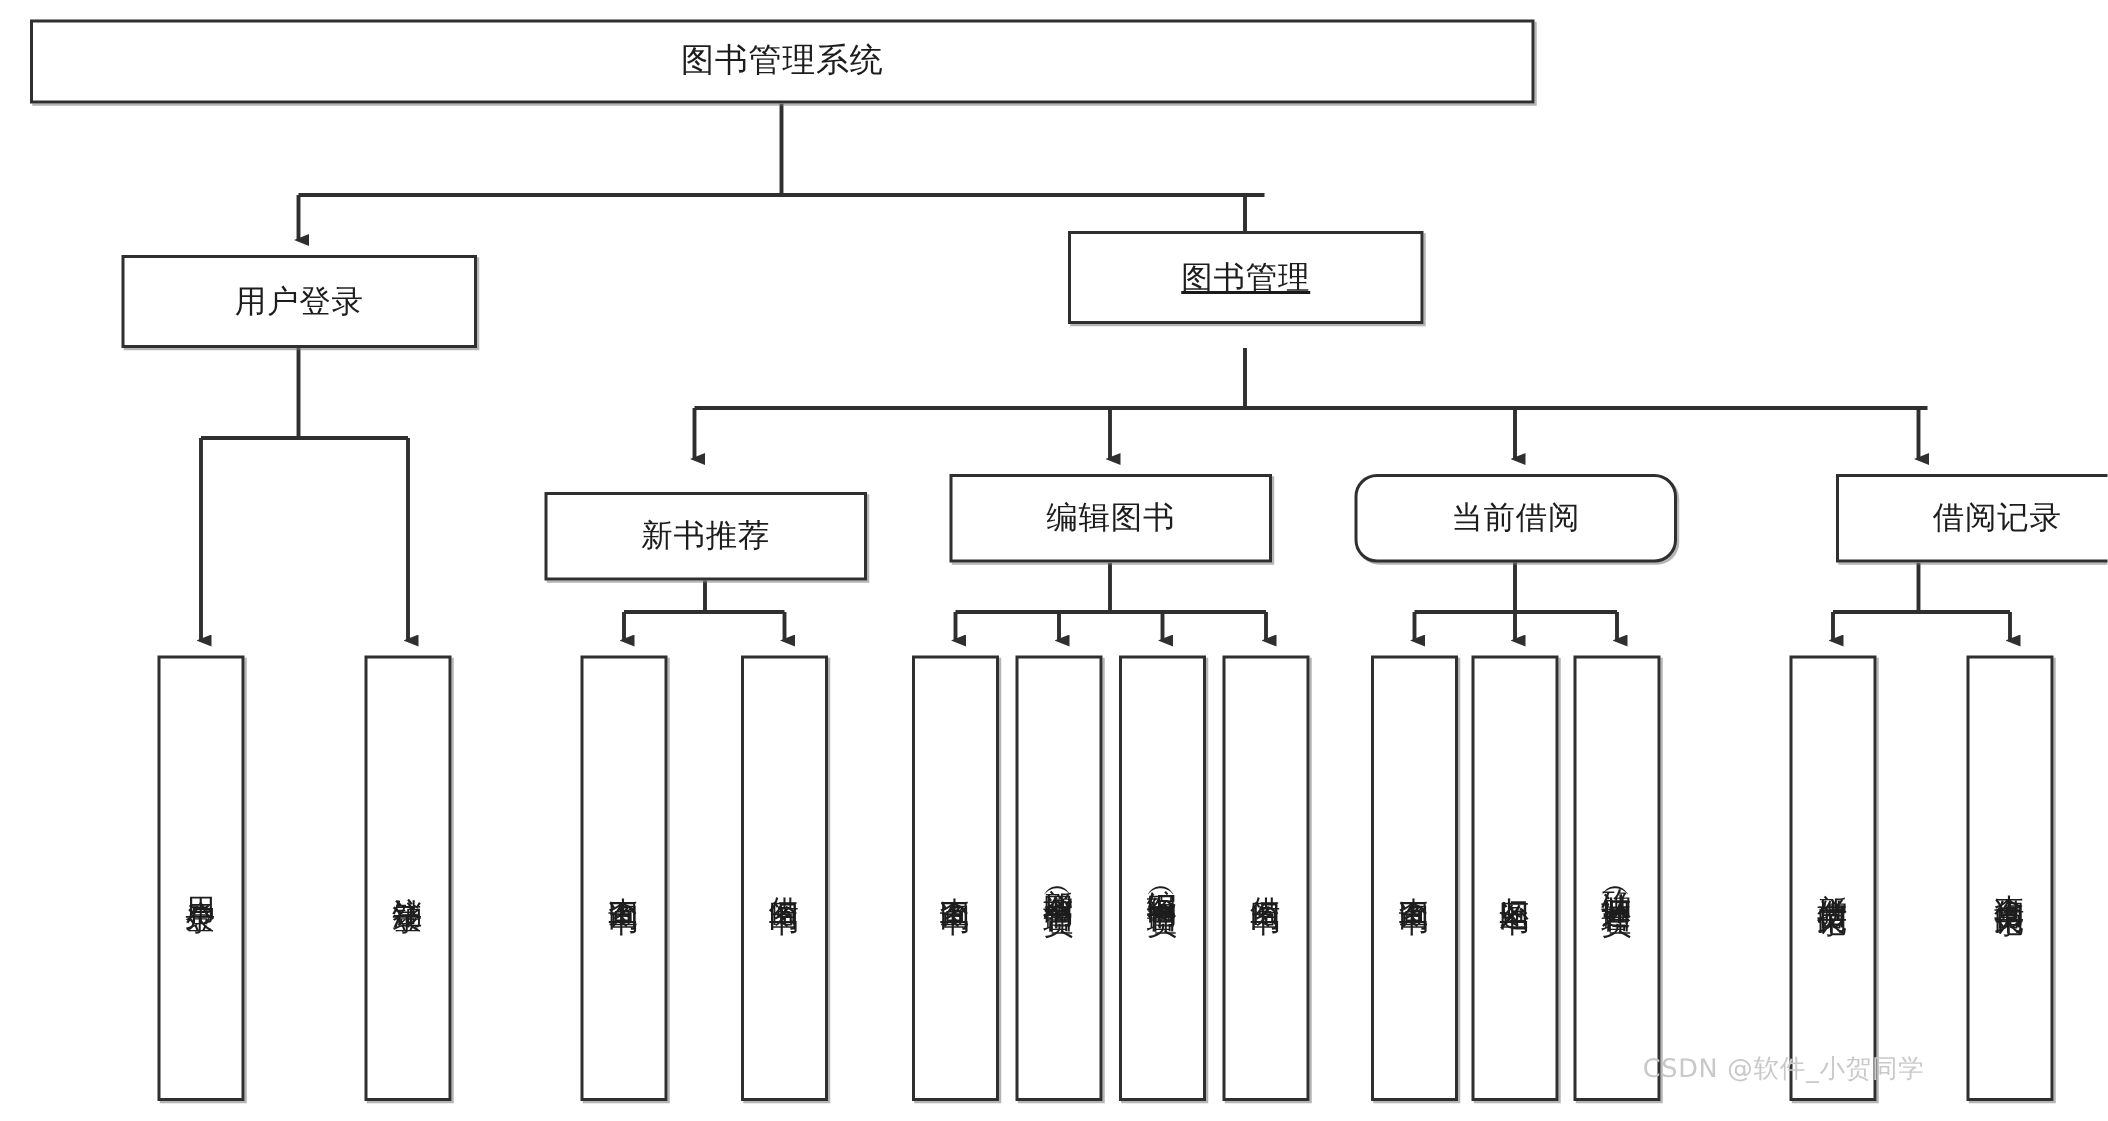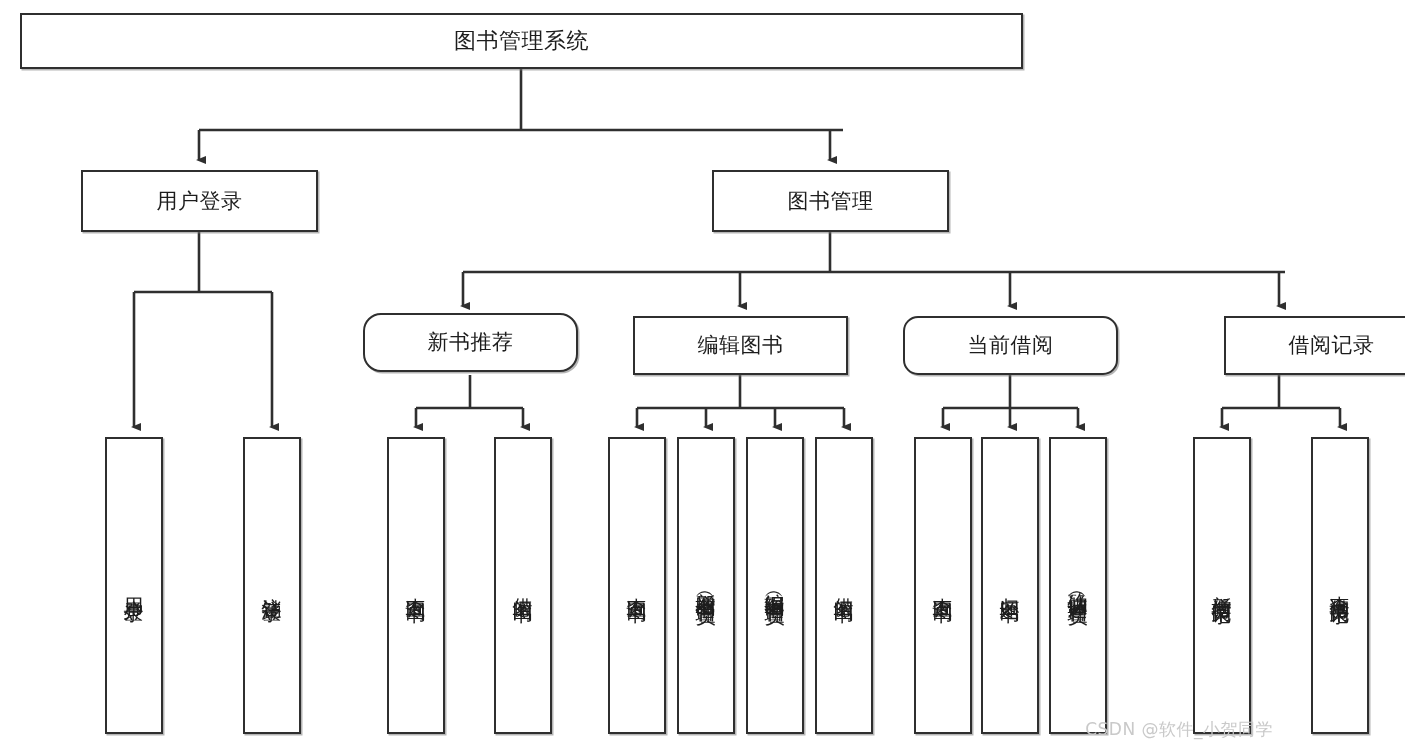--- a/index.html
+++ b/index.html
@@ -11,20 +11,21 @@
     width: 1405px;
     height: 747px;
     font-family: "DejaVu Sans", "Liberation Sans", sans-serif;
     overflow: hidden;
   }
   #diagram-root {
     position: relative;
     width: 1281px;
     height: 747px;
     background: #ffffff;
+    padding-left: 10px;
   }
   svg.wires {
     position: absolute;
     left: 0; top: 0;
     width: 1405px;
     height: 747px;
     pointer-events: none;
   }
   .node {
     position: absolute;
@@ -49,21 +50,21 @@
     text-orientation: upright;
     font-size: 20px;
     letter-spacing: 2px;
     line-height: 1;
     white-space: nowrap;
   }
   .node.root .label { font-size: 22px; }
   .watermark {
     position: absolute;
     right: 8px;
-    bottom: 6px;
+    bottom: 23px;
     font-size: 17px;
     color: #c9c9c9;
     letter-spacing: 0.5px;
     white-space: nowrap;
     font-family: "DejaVu Sans", "Liberation Sans", sans-serif;
   }
 </style>
 </head>
 <body>
 
@@ -120,25 +121,25 @@
   </svg>
 
   <div class="node root" style="left:20px; top:13px; width:1003px; height:56px;">
     <span class="label">图书管理系统</span>
   </div>
 
   <div class="node" style="left:81px; top:170px; width:237px; height:62px;">
     <span class="label">用户登录</span>
   </div>
 
-  <div class="node" style="left:712px; top:170px; width:237px; height:62px;">
+  <div class="node" style="left:712px; top:154px; width:237px; height:62px;text-decoration:underline;">
     <span class="label">图书管理</span>
   </div>
 
-  <div class="node" style="left:363px; top:313px; width:215px; height:59px;border-radius:18px;">
+  <div class="node" style="left:363px; top:328px; width:215px; height:59px;">
     <span class="label">新书推荐</span>
   </div>
 
   <div class="node" style="left:633px; top:316px; width:215px; height:59px;">
     <span class="label">编辑图书</span>
   </div>
 
   <div class="node" style="left:903px; top:316px; width:215px; height:59px;border-radius:15px;">
     <span class="label">当前借阅</span>
   </div>

